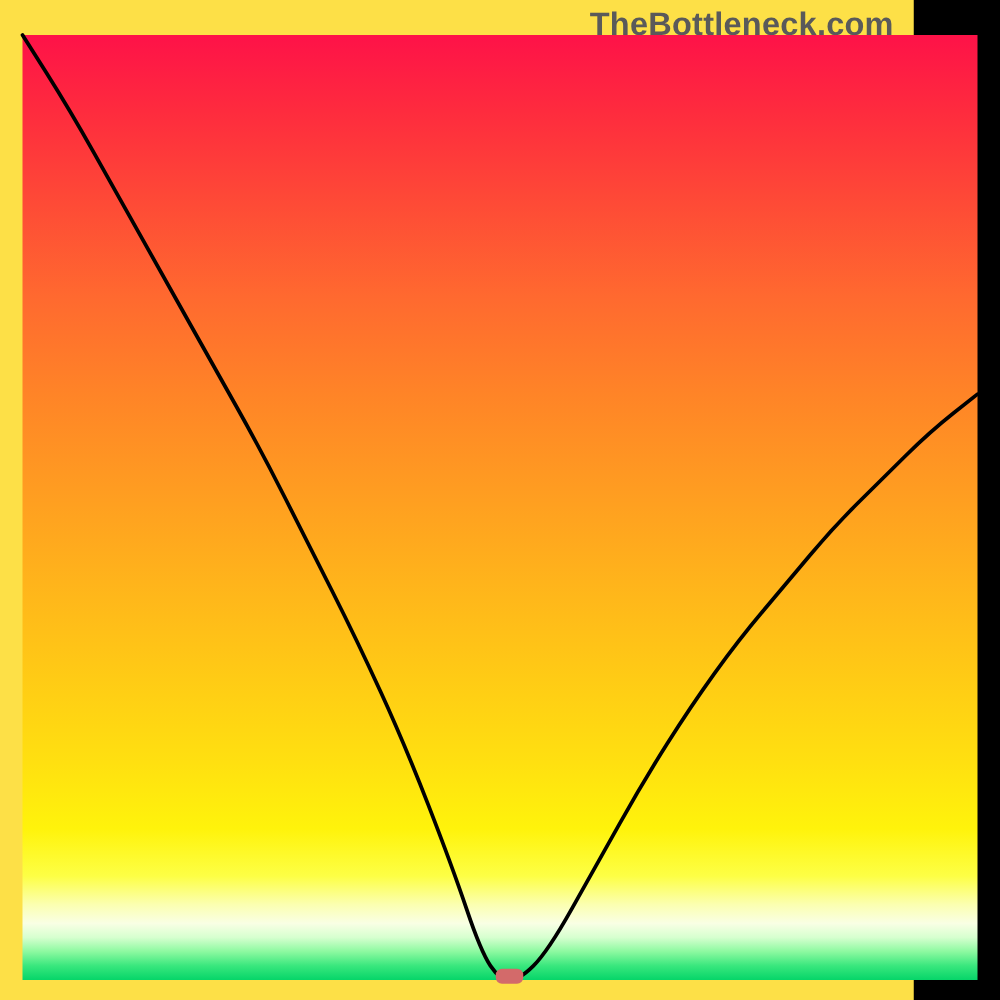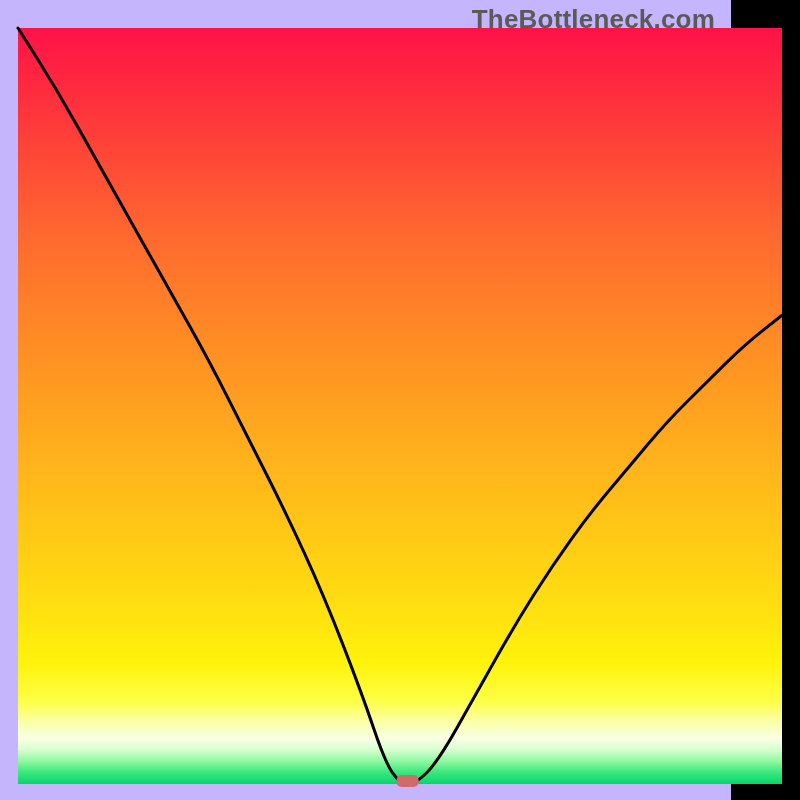--- a/index.html
+++ b/index.html
@@ -1,20 +1,20 @@
 <!DOCTYPE html>
 <html><head>
 <meta charset="utf-8">
 <style>
   * { margin: 0; padding: 0; box-sizing: border-box; }
   html, body { width: 800px; height: 800px; overflow: hidden; background: #000; }
   .frame {
     width: 731px;
     height: 800px;
-    background: #c4b5fd;
+    background: #fde047;
     position: relative;
   }
   .watermark {
     position: absolute;
     top: 4px;
     right: 16px;
     font-family: Arial, Helvetica, sans-serif;
     font-size: 26px;
     font-weight: 600;
     color: #5a5a5a;

